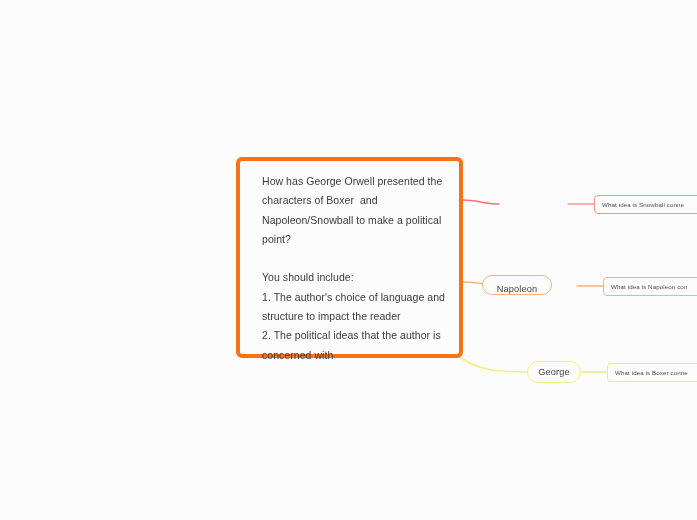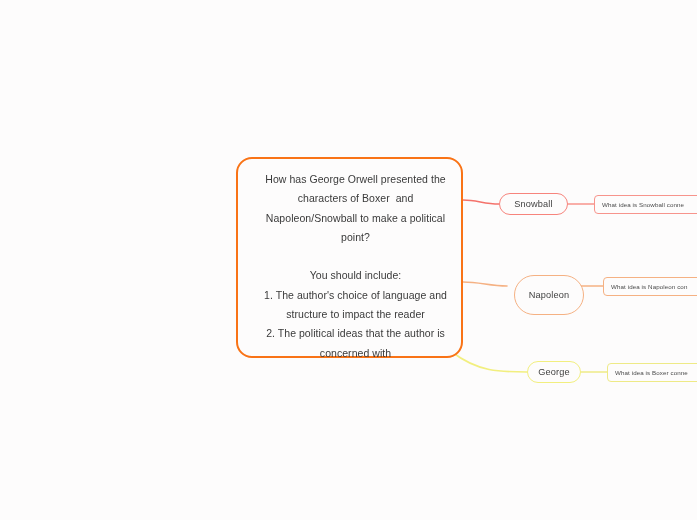--- a/index.html
+++ b/index.html
@@ -32,24 +32,23 @@
   }
 
   
   .root-node {
     position: absolute;
     left: 236px;
     top: 157px;
     width: 227px;
     height: 201px;
     box-sizing: border-box;
-    border: 2px solid #f97316;
-    border-radius: 16px;
+    border: 4px solid #f97316;
+    border-radius: 6px;
     background: #fdfcfc;
-    text-align: center;
   }
   .root-text {
     position: absolute;
     left: 22px;
     top: 11px;
     right: 10px;
     font-size: 10.5px;
     line-height: 19.3px;
     color: #3a3a3a;
     letter-spacing: 0.05px;
@@ -73,25 +72,26 @@
   }
 
   .pill-snowball {
     left: 499px;
     top: 193px;
     width: 69px;
     height: 22px;
     border-color: #f7847c;
   }
   .pill-napoleon {
-    left: 514px;
+    left: 482px;
     top: 275px;
     width: 70px;
-    height: 40px;
+    height: 20px;
     border-color: #f5b183;
+    align-items: flex-end;
   }
   .pill-boxer {
     left: 527px;
     top: 361px;
     width: 54px;
     height: 22px;
     border-color: #f2ef7f;
   }
 
   
@@ -155,23 +155,20 @@
   </svg>
 
   <div class="root-node">
     <div class="root-text">How has George Orwell presented the characters of Boxer  and Napoleon/Snowball to make a political point?
 
 You should include:
 1. The author's choice of language and structure to impact the reader
 2. The political ideas that the author is concerned with</div>
   </div>
 
-  <div class="pill pill-snowball">
-    <span>Snowball</span>
-  </div>
   <div class="leaf leaf-snowball">
     <span>What idea is Snowball conne</span>
   </div>
 
   <div class="pill pill-napoleon">
     <span>Napoleon</span>
   </div>
   <div class="leaf leaf-napoleon">
     <span>What idea is Napoleon con</span>
   </div>

